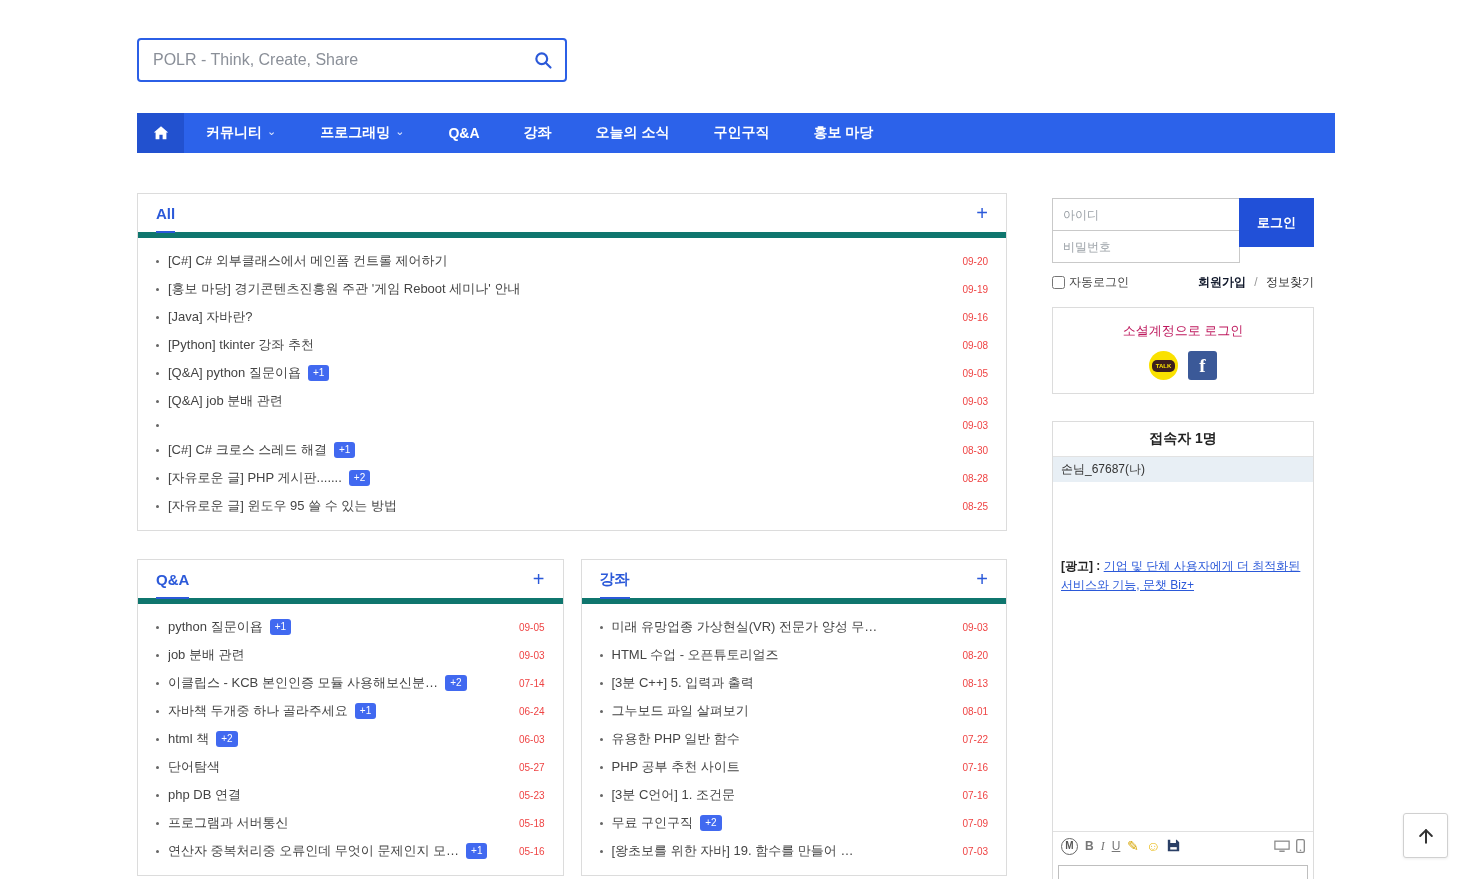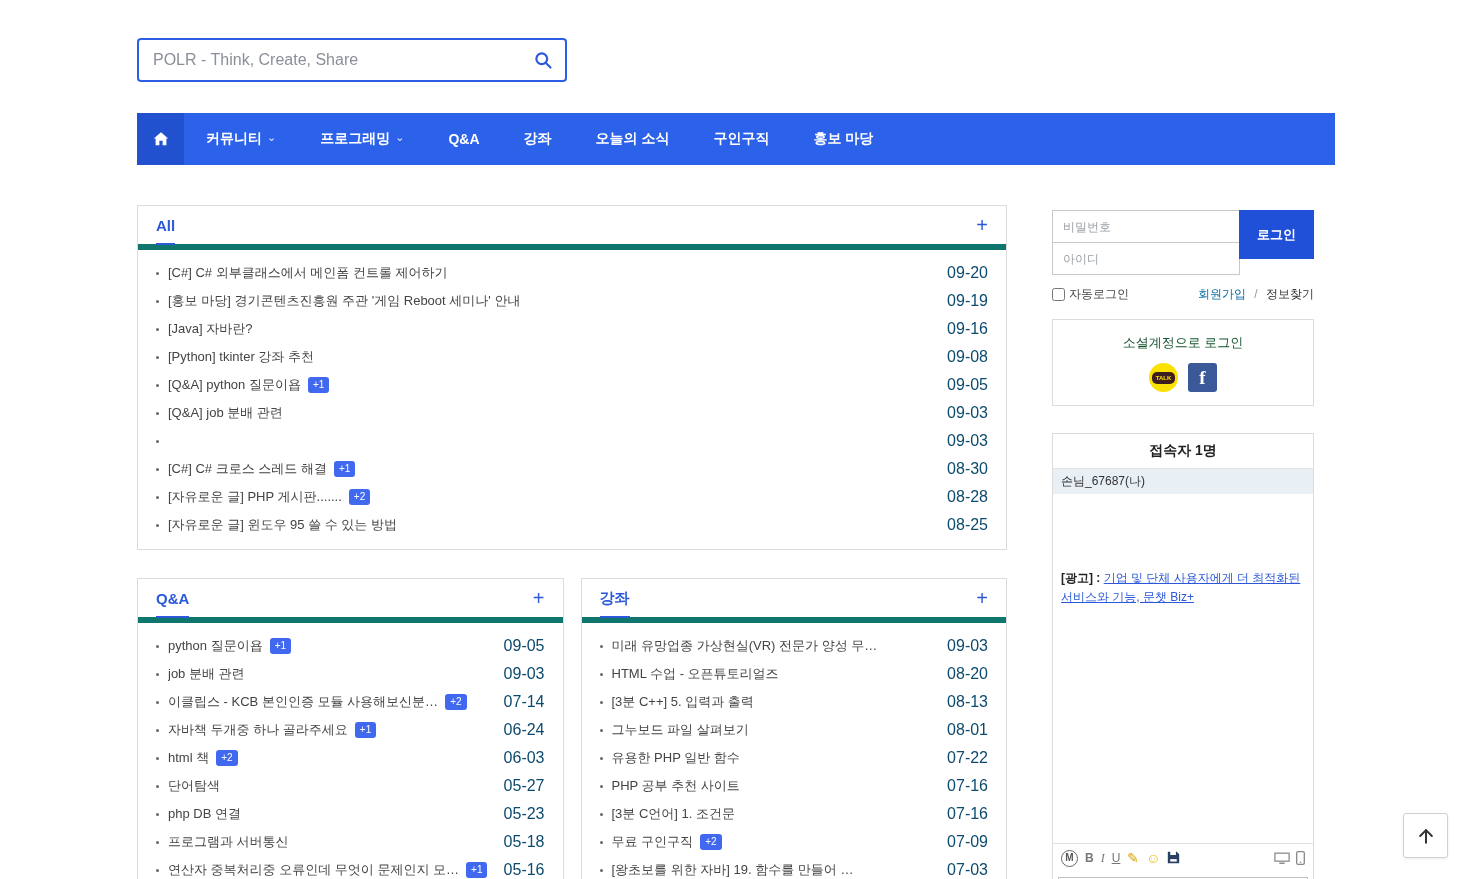--- a/index.html
+++ b/index.html
@@ -10,21 +10,21 @@
   
   .searchbar { margin-top:38px; width:430px; height:44px; border:2px solid #2b5fe6;
     border-radius:4px; display:flex; align-items:center; background:#fff; }
   .searchbar input { flex:1; border:none; outline:none; font-size:16px; color:#333;
     padding:0 14px; font-family:inherit; background:transparent; }
   .searchbar input::placeholder { color:#8a8f98; }
   .search-btn { width:44px; height:100%; border:none; background:transparent; cursor:pointer;
     display:flex; align-items:center; justify-content:center; }
 
   
-  .nav { margin-top:31px; height:52px; background:#2c62ea; display:flex; align-items:stretch; }
+  .nav { margin-top:31px; height:40px; background:#2c62ea; display:flex; align-items:stretch; }
   .nav-home { width:47px; background:#2251cf; display:flex; align-items:center; justify-content:center; cursor:pointer; }
   .nav-item { display:flex; align-items:center; padding:0 22px; color:#fff; font-size:14px;
     font-weight:bold; cursor:pointer; white-space:nowrap; }
   .nav-item .chevron { font-size:11px; margin-left:5px; opacity:.85; font-weight:normal; position:relative; top:-2px; }
 
   
   .main { display:flex; margin-top:40px; }
   .left-col { width:870px; margin-right:45px; }
   .sidebar { width:262px; }
 
@@ -36,42 +36,42 @@
     height:100%; display:flex; align-items:center; }
   .widget-title::after { content:""; position:absolute; left:0; bottom:-1px; height:2px;
     width:100%; background:#2b59d9; }
   .plus-btn { color:#2b59d9; font-size:20px; line-height:1; background:none; border:none; cursor:pointer; }
   .post-list { padding:9px 0 10px; }
   .post-row { display:flex; align-items:center; padding:5px 18px; font-size:13px; color:#444; cursor:pointer; }
   .bullet { width:3px; height:3px; border-radius:50%; background:#666; margin-right:9px; flex:none; }
   .post-title-text { white-space:nowrap; overflow:hidden; text-overflow:ellipsis; }
   .badge { background:#4169f0; color:#fff; font-size:10px; line-height:1; padding:3px 5px;
     border-radius:3px; margin-left:7px; flex:none; }
-  .post-date { color:#0c4a6e; font-size:16px; margin-left:auto; padding-left:12px; flex:none; }
+  .post-date { color:#ef4444; font-size:10px; margin-left:auto; padding-left:12px; flex:none; }
   .boards-row { display:flex; gap:17px; margin-top:28px; }
   .boards-row .widget { flex:1; min-width:0; }
 
   
   .login-box { display:flex; margin-top:5px; }
   .login-fields { flex:1; display:flex; flex-direction:column; }
   .login-fields input { height:33px; border:1px solid #c9c9c9; padding:0 10px; font-size:12px;
     outline:none; font-family:inherit; color:#333; }
   .login-fields input + input { margin-top:-1px; }
   .login-fields input::placeholder { color:#9aa0a6; }
   .login-btn { width:75px; height:49px; margin-left:-1px; background:#2150d8; color:#fff;
     border:none; font-size:13px; font-weight:bold; cursor:pointer; font-family:inherit; }
   .login-sub { display:flex; align-items:center; margin-top:11px; font-size:12px; color:#333; }
   .login-sub label { margin-left:4px; color:#444; }
   .login-links { margin-left:auto; }
-  .login-links .strong { font-weight:normal; color:#0369a1; cursor:pointer; }
+  .login-links .strong { font-weight:bold; color:#0f172a; cursor:pointer; }
   .login-links .sep { color:#999; margin:0 5px; }
   .login-links .plain { color:#333; cursor:pointer; }
 
   .social-box { margin-top:16px; border:1px solid #dcdcdc; padding:14px 0 13px; text-align:center; }
-  .social-title { font-size:13px; color:#14532d; }
+  .social-title { font-size:13px; color:#be185d; }
   .social-icons { margin-top:11px; display:flex; justify-content:center; gap:10px; }
   .kakao-icon { width:29px; height:29px; border-radius:50%; background:#fae100; cursor:pointer;
     display:flex; align-items:center; justify-content:center; }
   .kakao-bubble { background:#3c1e1e; color:#fae100; font-size:6px; font-weight:bold;
     padding:3px 4px; border-radius:5px; }
   .fb-icon { width:29px; height:29px; border-radius:3px; background:#3b5998; color:#fff; cursor:pointer;
     display:flex; align-items:center; justify-content:center;
     font-family:"Liberation Serif","DejaVu Serif",serif; font-size:19px; font-weight:bold; }
 
   
@@ -387,22 +387,22 @@
 
 </div>
         </div>
       </div>
     </div>
 
     <div class="sidebar">
 
       <div class="login-box">
         <div class="login-fields">
+          <input type="text" placeholder="아이디" style="">
           <input type="password" placeholder="비밀번호" style="">
-          <input type="text" placeholder="아이디" style="">
         </div>
         <button class="login-btn">로그인</button>
       </div>
 
       <div class="login-sub">
         <input type="checkbox" style="">
         <label>자동로그인</label>
         <span class="login-links">
           <span class="strong">회원가입</span>
           <span class="sep">/</span>

